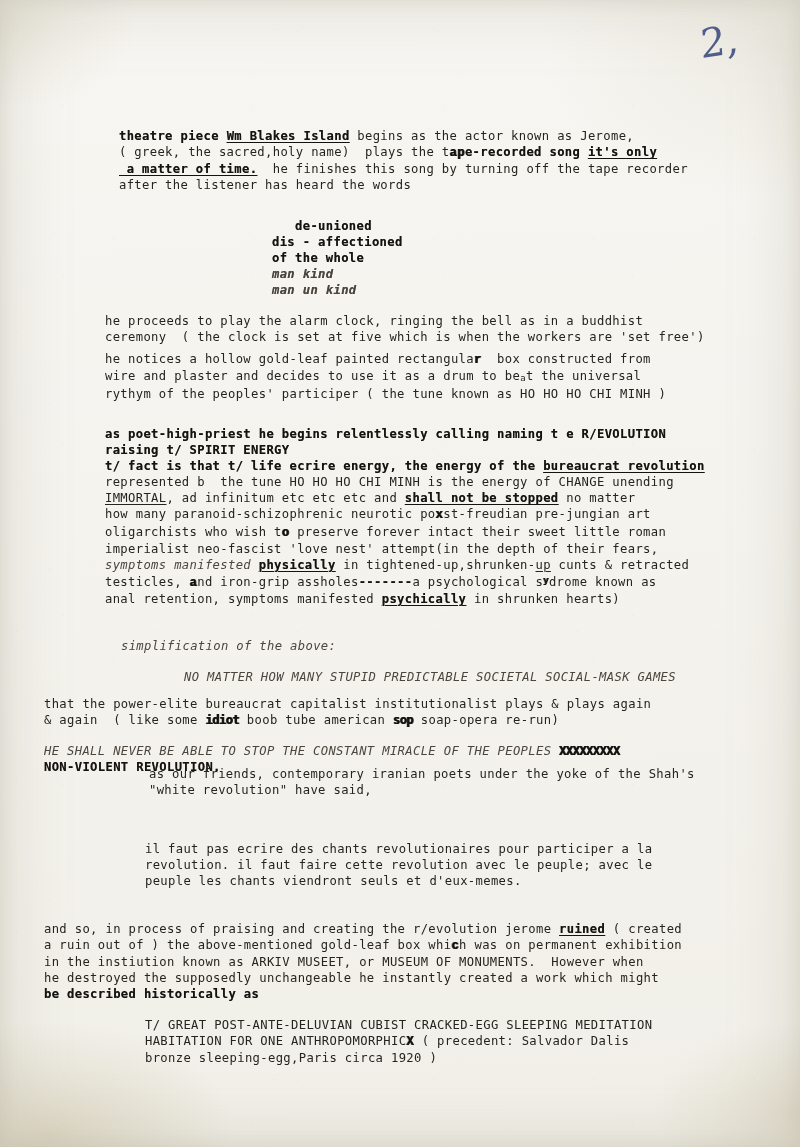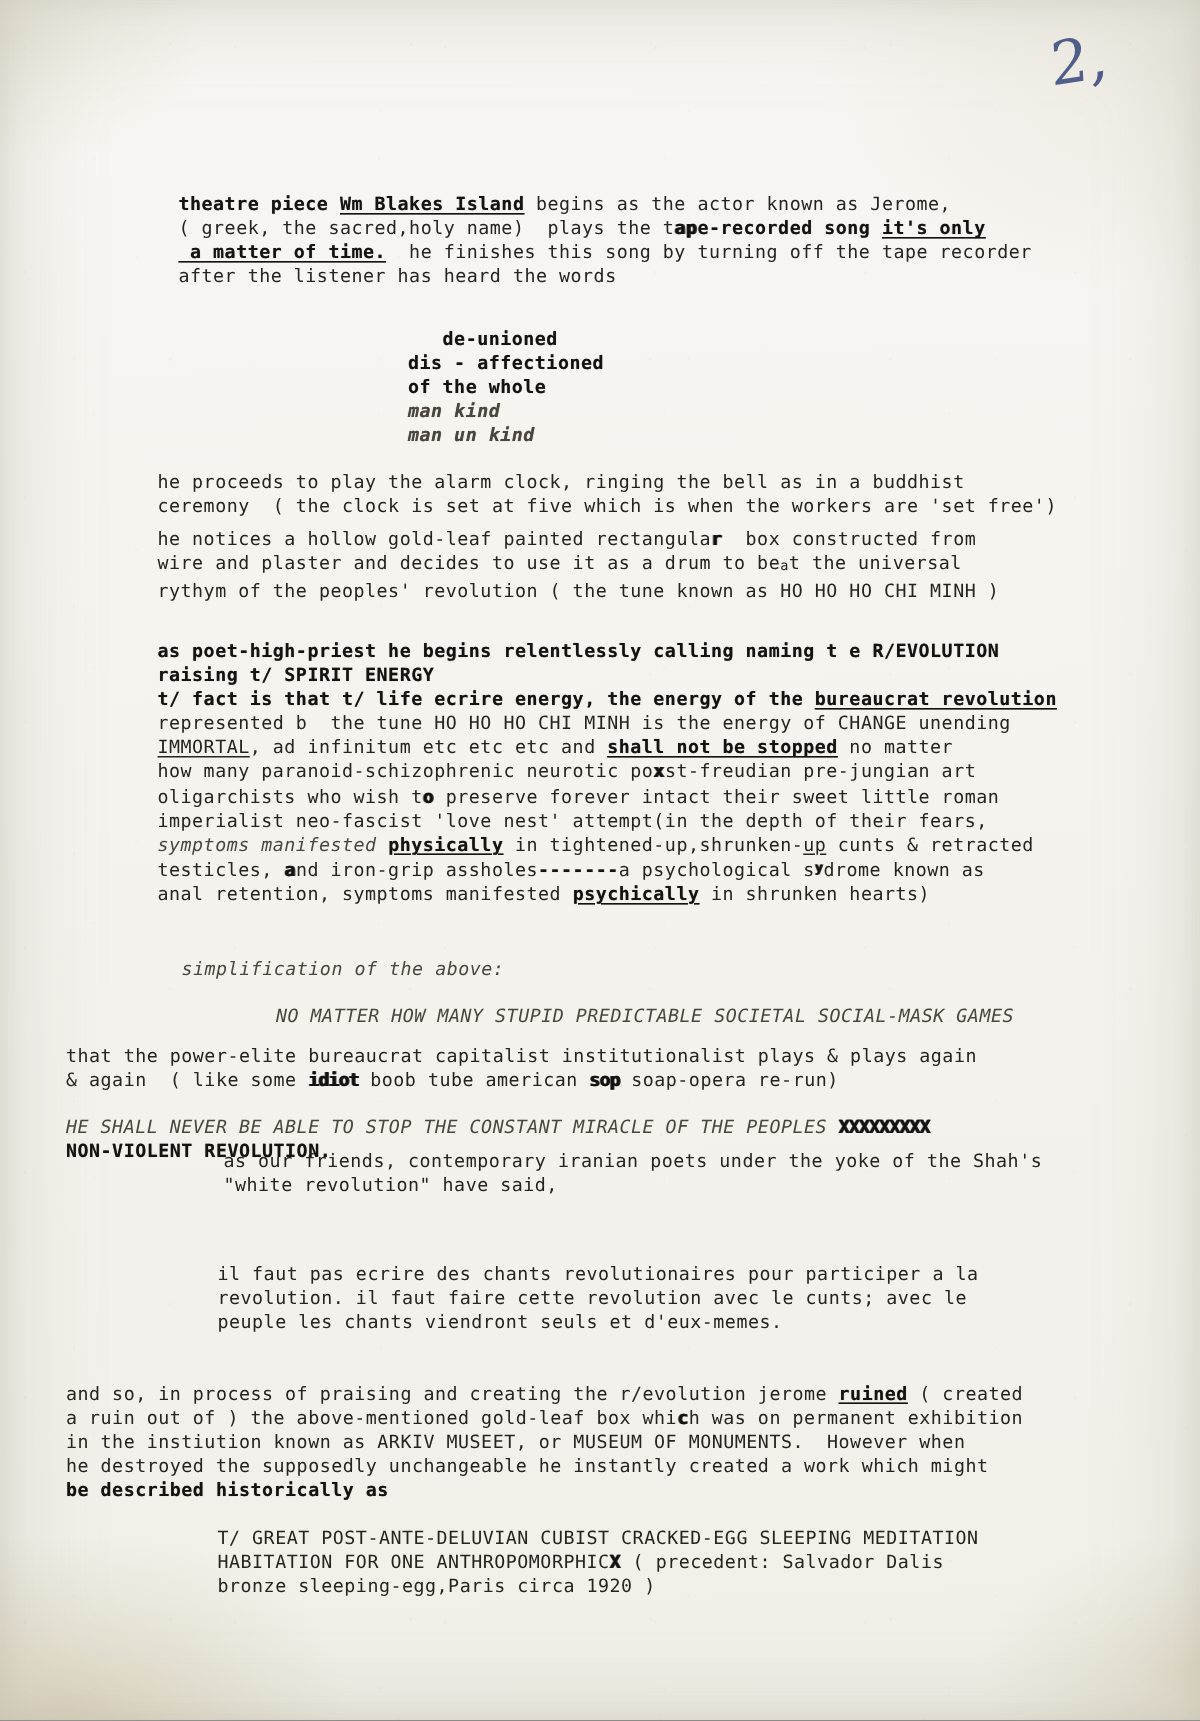--- a/index.html
+++ b/index.html
@@ -86,20 +86,21 @@
   .xout {
     font-weight: 700;
     color: #131210;
     letter-spacing: -0.6px;
     text-shadow: 0.6px 0 0 rgba(19,18,16,.85), -0.5px 0 0 rgba(19,18,16,.6);
   }
   .overtype {
     font-weight: 700;
     color: #121110;
     text-shadow: 0.7px 0 0 rgba(18,17,15,.8), -0.6px 0.2px 0 rgba(18,17,15,.55);
+    font-family: Liberation Mono, monospace;
   }
   .subchar { font-size: 9px; vertical-align: -1px; }
   .supchar { font-size: 9px; vertical-align: 3px; }
 </style>
 </head>
 <body>
 
 <div id="page">
   <div id="grain"></div>
   <div id="vignette"></div>
@@ -117,21 +118,21 @@
 <span>dis - affectioned</span>
 <span>of the whole</span>
 <span class="ink-light">man kind</span>
 <span class="ink-light">man un kind</span></div>
 
     <div class="block ink-mid" style="top:313px; left:105px;"><span>he proceeds to play the alarm clock, ringing the bell as in a buddhist</span>
 <span>ceremony  ( the clock is set at five which is when the workers are 'set free')</span></div>
 
     <div class="block ink-mid" style="top:351px; left:105px;"><span>he notices a hollow gold-leaf painted rectangula</span><span class="overtype">r</span><span>  box constructed from</span>
 <span>wire and plaster and decides to use it as a drum to be</span><span class="subchar">a</span><span>t the universal</span>
-<span>rythym of the peoples' revolution ( the tune known as HO HO HO CHI MINH )</span></div>
+<span>rythym of the peoples' participer ( the tune known as HO HO HO CHI MINH )</span></div>
 
     <div class="block" style="top:426px; left:105px;"><span class="ink-dark">as poet-high-priest he begins relentlessly calling naming t e R/EVOLUTION</span>
 <span class="ink-dark">raising t/ SPIRIT ENERGY</span>
 <span class="ink-dark">t/ fact is that t/ life ecrire energy, the energy of the </span><u class="tu ink-dark">bureaucrat revolution</u>
 <span class="ink-mid">represented b  the tune HO HO HO CHI MINH is the energy of CHANGE unending</span>
 <u class="tu ink-mid">IMMORTAL</u><span class="ink-mid">, ad infinitum etc etc etc and </span><u class="tu ink-dark">shall not be stopped</u><span class="ink-mid"> no matter</span>
 <span class="ink-mid">how many paranoid-schizophrenic neurotic po</span><span class="overtype">x</span><span class="ink-mid">st-freudian pre-jungian art</span>
 <span class="ink-mid">oligarchists who wish t</span><span class="overtype">o</span><span class="ink-mid"> preserve forever intact their sweet little roman</span>
 <span class="ink-mid">imperialist neo-fascist 'love nest' attempt(in the depth of their fears,</span>
 <span class="ink-light">symptoms manifested </span><u class="tu ink-dark">physically</u><span class="ink-mid"> in tightened-up,shrunken-</span><u class="tu ink-mid">up</u><span class="ink-mid"> cunts &amp; retracted</span>
@@ -145,21 +146,21 @@
     <div class="block" style="top:696px; left:44px;"><span class="ink-mid">that the power-elite bureaucrat capitalist institutionalist plays &amp; plays again</span>
 <span class="ink-mid">&amp; again  ( like some </span><span class="xout">idiot</span><span class="ink-mid"> boob tube american </span><span class="xout">sop</span><span class="ink-mid"> soap-opera re-run)</span></div>
 
     <div class="block" style="top:743px; left:44px;"><span class="ink-light">HE SHALL NEVER BE ABLE TO STOP THE CONSTANT MIRACLE OF THE PEOPLES </span><span class="xout">XXXXXXXXX</span>
 <span class="ink-dark">NON-VIOLENT REVOLUTION.</span></div>
 
     <div class="block ink-mid" style="top:766px; left:119px;margin-left:30px;"><span>as our friends, contemporary iranian poets under the yoke of the Shah's</span>
 <span>"white revolution" have said,</span></div>
 
     <div class="block ink-mid" style="top:841px; left:145px;"><span>il faut pas ecrire des chants revolutionaires pour participer a la</span>
-<span>revolution. il faut faire cette revolution avec le cunts; avec le</span>
+<span>revolution. il faut faire cette revolution avec le peuple; avec le</span>
 <span>peuple les chants viendront seuls et d'eux-memes.</span></div>
 
     <div class="block" style="top:921px; left:44px;"><span class="ink-mid">and so, in process of praising and creating the r/evolution jerome </span><u class="tu ink-dark">ruined</u><span class="ink-mid"> ( created</span>
 <span class="ink-mid">a ruin out of ) the above-mentioned gold-leaf box whi</span><span class="overtype">c</span><span class="ink-mid">h was on permanent exhibition</span>
 <span class="ink-mid">in the instiution known as ARKIV MUSEET, or MUSEUM OF MONUMENTS.  However when</span>
 <span class="ink-mid">he destroyed the supposedly unchangeable he instantly created a work which might</span>
 <span class="ink-dark">be described historically as</span></div>
 
     <div class="block ink-mid" style="top:1017px; left:145px;"><span>T/ GREAT POST-ANTE-DELUVIAN CUBIST CRACKED-EGG SLEEPING MEDITATION</span>
 <span>HABITATION FOR ONE ANTHROPOMORPHIC</span><span class="overtype">X</span><span> ( precedent: Salvador Dalis</span>

